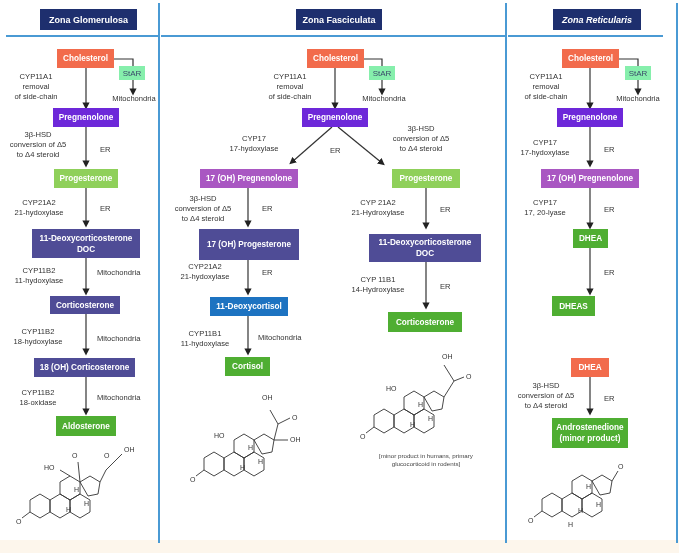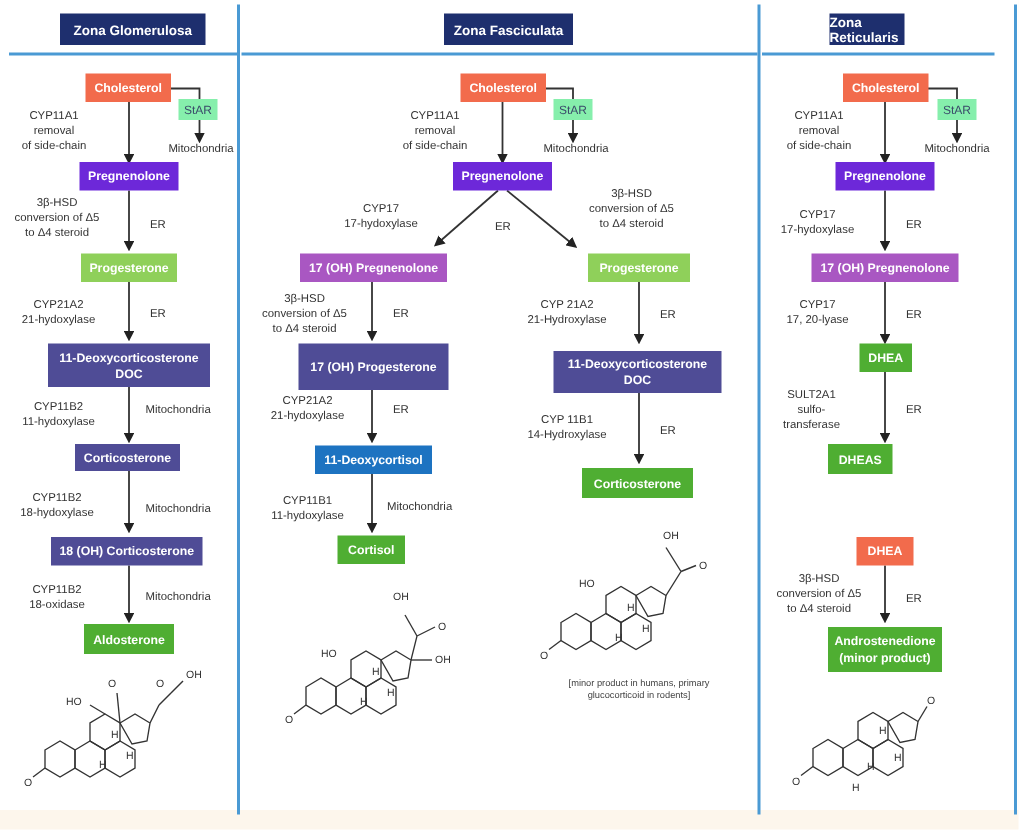--- a/index.html
+++ b/index.html
@@ -26,21 +26,21 @@
   .c-purple { background:#a957c2; }
   .c-blue { background:#1d73c1; }
 </style>
 </head>
 <body>
 
 <div id="canvas">
 
   <div class="zone-title" style="left:40px;width:97px;">Zona Glomerulosa</div>
   <div class="zone-title" style="left:296px;width:86px;">Zona Fasciculata</div>
-  <div class="zone-title" style="left:553px;width:50px;">Zona Reticularis</div>
+  <div class="zone-title" style="left:553px;width:88px;font-style:italic;">Zona Reticularis</div>
 
   <div class="hline" style="left:6px;width:152px;"></div>
   <div class="hline" style="left:161px;width:344px;"></div>
   <div class="hline" style="left:508px;width:155px;"></div>
   <div class="vline" style="left:158px;top:3px;height:540px;"></div>
   <div class="vline" style="left:505px;top:3px;height:540px;"></div>
   <div class="vline" style="left:676px;top:3px;height:540px;"></div>
 
   <svg class="arrows" width="679" height="540">
     <defs>
@@ -160,23 +160,20 @@
 of side-chain</div>
   <div class="box c-red" style="left:557px;top:108px;width:66px;height:19px;">Pregnenolone</div>
   <div class="lbl" style="left:512px;top:138px;width:66px;white-space:pre;">CYP17
 17-hydoxylase</div>
   <div class="lbl r" style="left:604px;top:145px;">ER</div>
   <div class="box c-purple" style="left:541px;top:169px;width:98px;height:19px;">17 (OH) Pregnenolone</div>
   <div class="lbl" style="left:512px;top:198px;width:66px;white-space:pre;">CYP17
 17, 20-lyase</div>
   <div class="lbl r" style="left:604px;top:205px;">ER</div>
   <div class="box c-green" style="left:573px;top:229px;width:35px;height:19px;">DHEA</div>
-  <div class="lbl" style="left:514px;top:258px;width:54px;white-space:pre;">SULT2A1
-sulfo-
-transferase</div>
   <div class="lbl r" style="left:604px;top:268px;">ER</div>
   <div class="box c-green" style="left:552px;top:296px;width:43px;height:20px;">DHEAS</div>
 
   <div class="box c-orange" style="left:571px;top:358px;width:38px;height:19px;">DHEA</div>
   <div class="lbl" style="left:512px;top:381px;width:68px;white-space:pre;">3β-HSD
 conversion of Δ5
 to Δ4 steroid</div>
   <div class="lbl r" style="left:604px;top:394px;">ER</div>
   <div class="box c-green" style="left:552px;top:418px;width:76px;height:30px;white-space:pre;">Androstenedione
 (minor product)</div>

